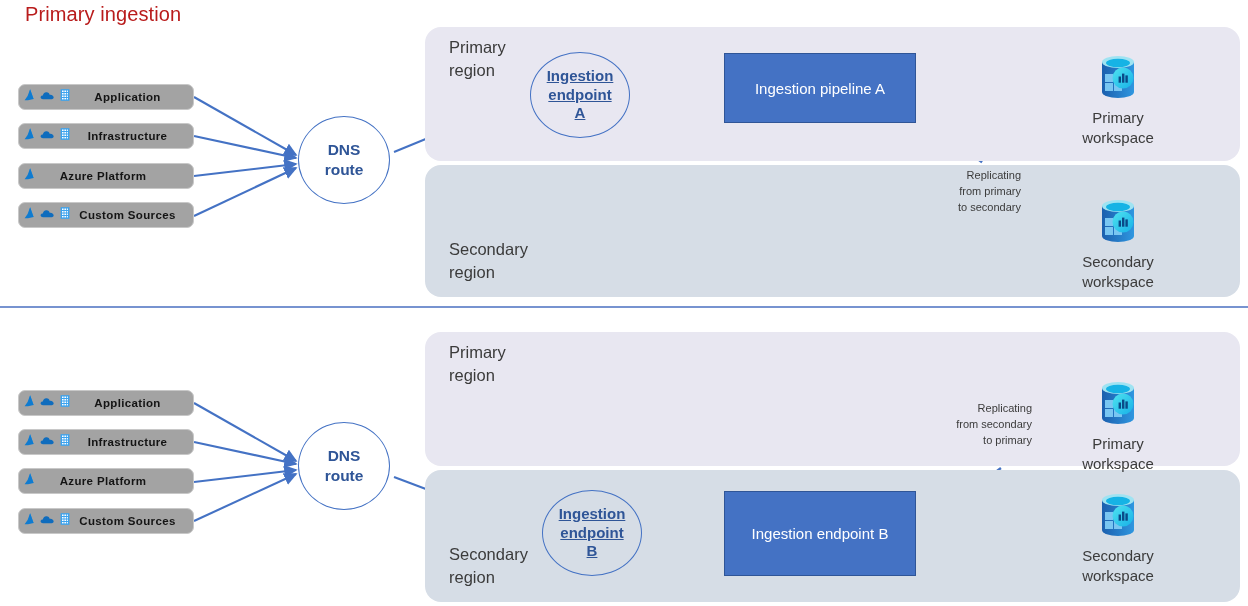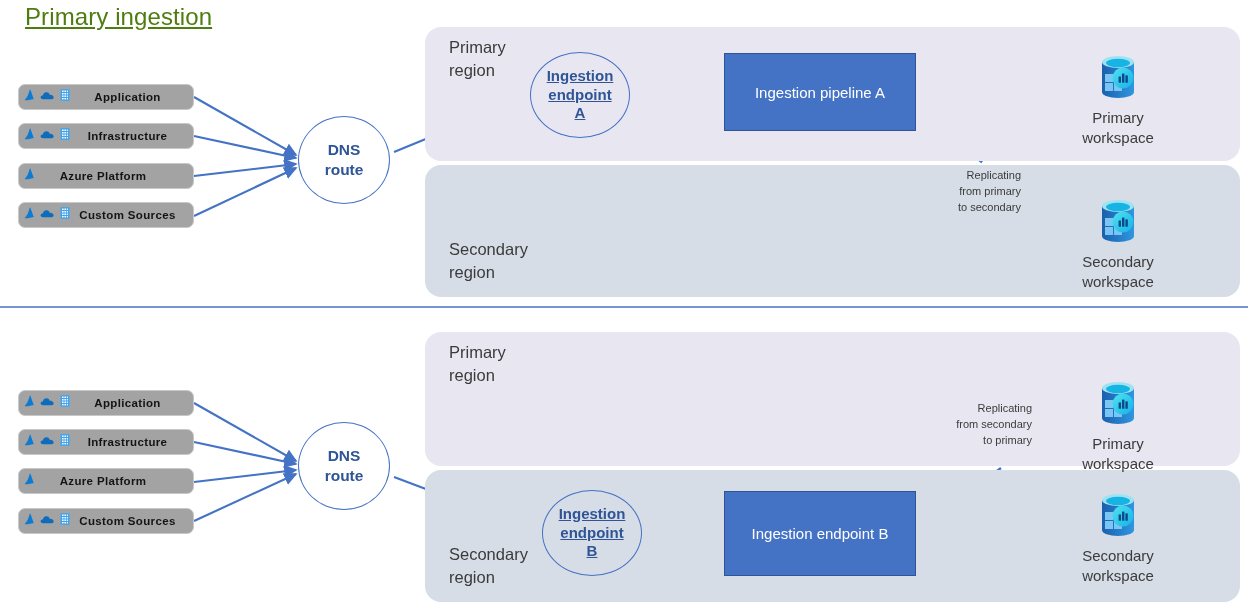--- a/index.html
+++ b/index.html
@@ -7,22 +7,22 @@
     font-family:"Liberation Sans", sans-serif;
     width:1248px;height:606px;position:relative;overflow:hidden;
     color:#3b3b3b;
   }
   .stage{position:absolute;left:0;top:0;width:1248px;height:606px;}
   svg.layer{position:absolute;left:0;top:0;width:1248px;height:606px;overflow:visible;}
   svg.links{pointer-events:none;}
 
   
   .sec-title{
-    position:absolute;font-size:24px;color:#4d7c0f;
-    letter-spacing:.1px;white-space:nowrap;text-decoration:underline;
+    position:absolute;font-size:20px;color:#b91c1c;
+    letter-spacing:.1px;white-space:nowrap;
   }
 
   
   .panel{position:absolute;border-radius:16px;}
   .panel.primary{background:#e8e7f1;}
   .panel.secondary{background:#d6dde6;}
   .panel-label{
     position:absolute;font-size:16.5px;color:#3b3b3b;line-height:1.42;
     white-space:pre-line;
   }
@@ -248,21 +248,21 @@
     <span>DNS
 route</span>
   </div>
 
   <div class="circ endpoint" style="left:530px;top:52px;width:100px;height:86px;">
     <span>Ingestion
 endpoint
 A</span>
   </div>
 
-  <div class="pipe" style="left:724px;top:53px;width:192px;height:78px;">
+  <div class="pipe" style="left:724px;top:53px;width:192px;height:70px;">
     <span>Ingestion pipeline A</span>
   </div>
 
   <div class="cap" style="left:871px;top:168px;width:150px;">Replicating
 from primary
 to secondary</div>
 
   <div class="ws" style="left:1058px;top:52px;">
     <span class="ws-ico">
       <svg width="50" height="50" viewBox="0 0 50 50">

